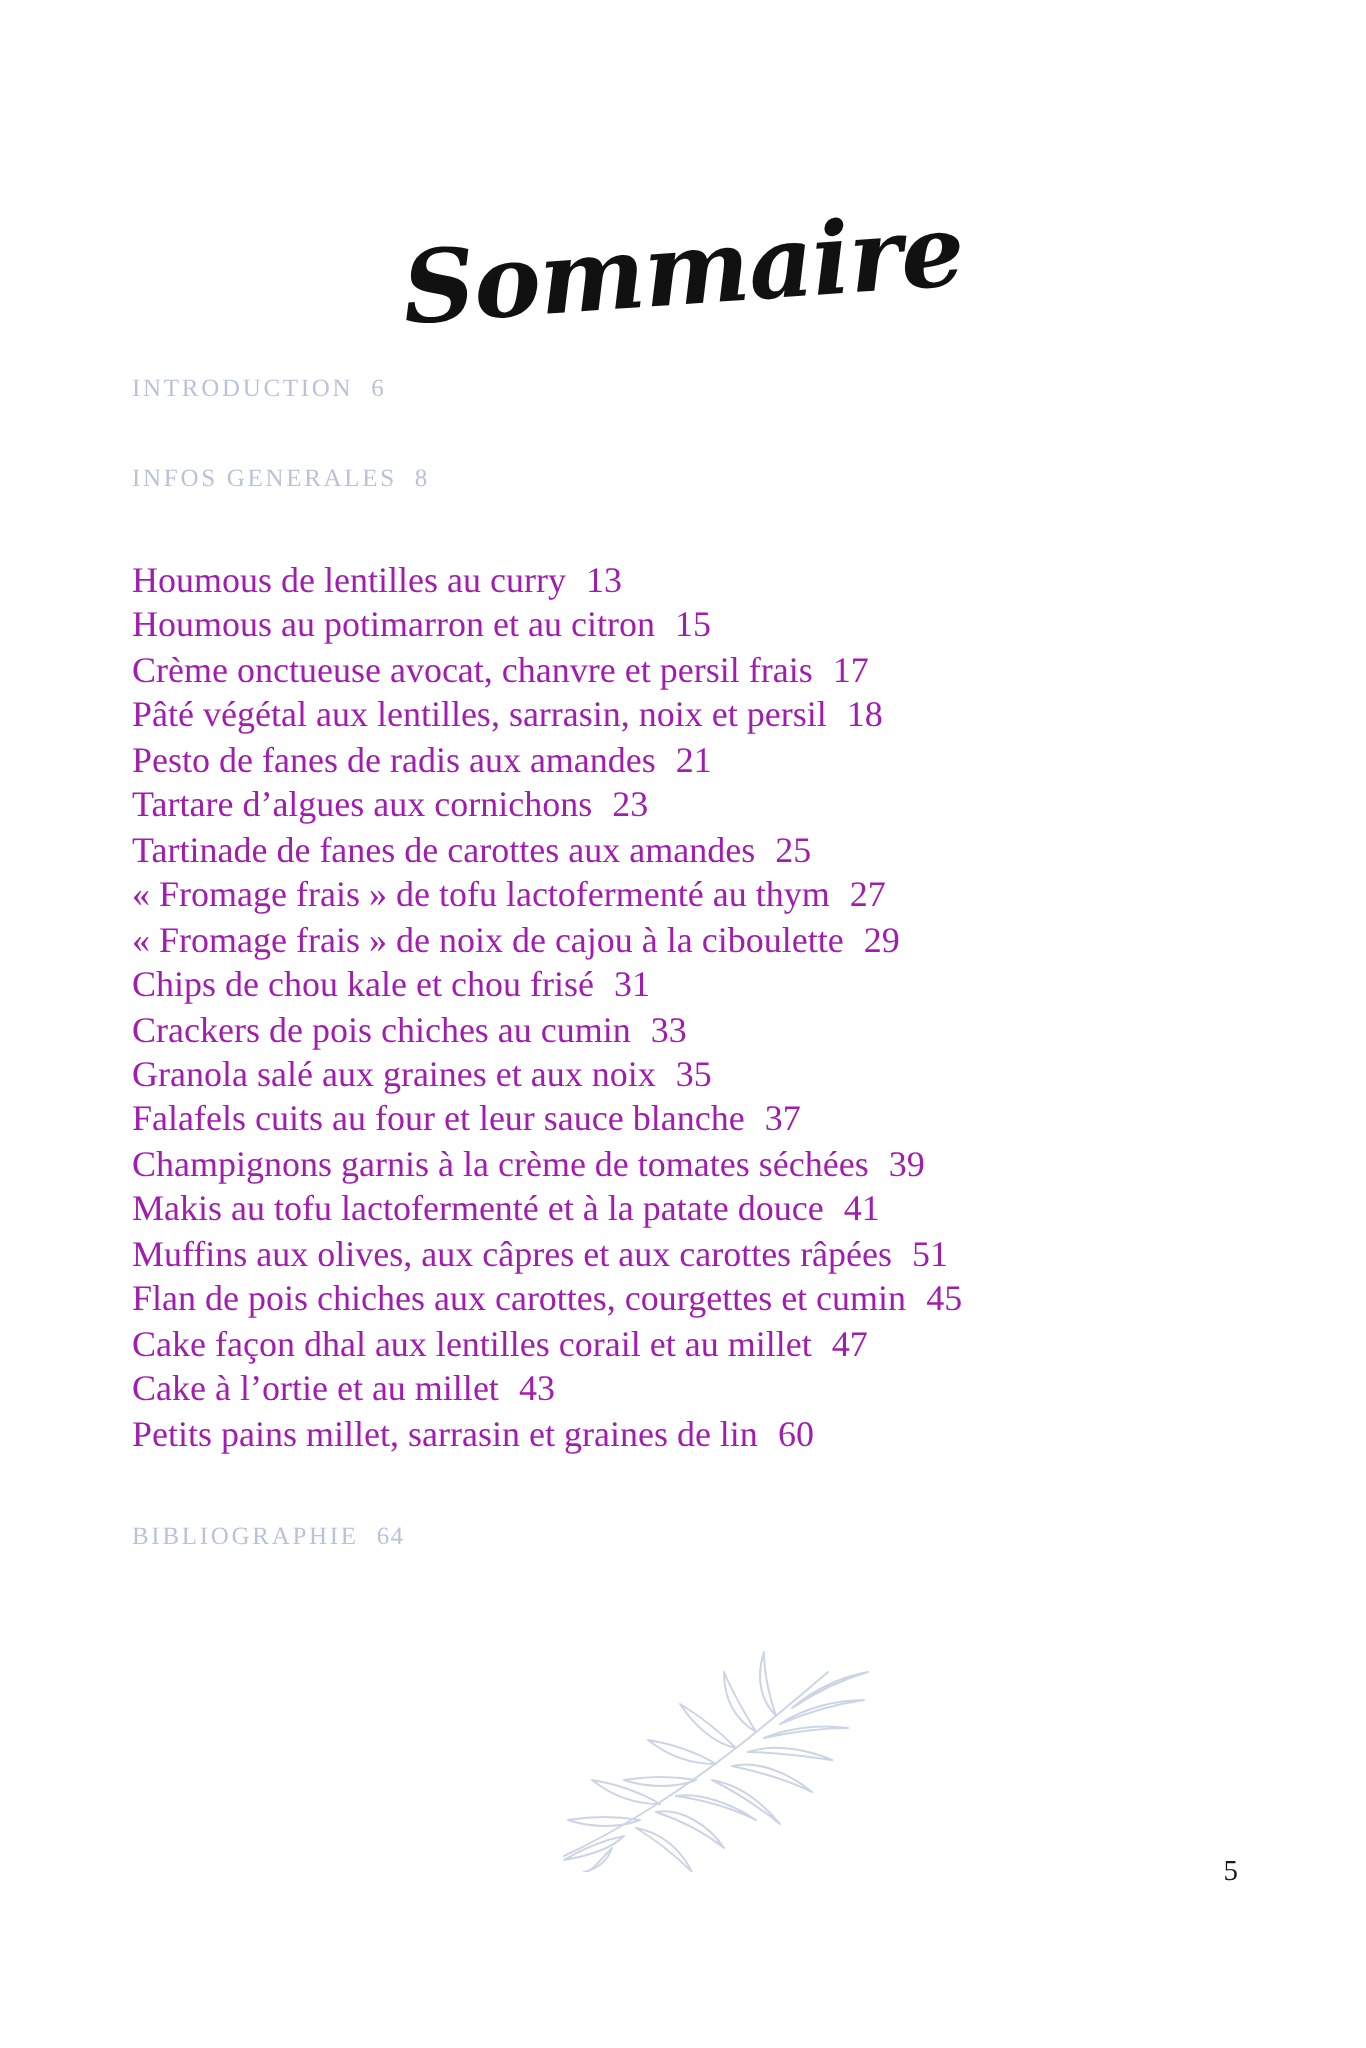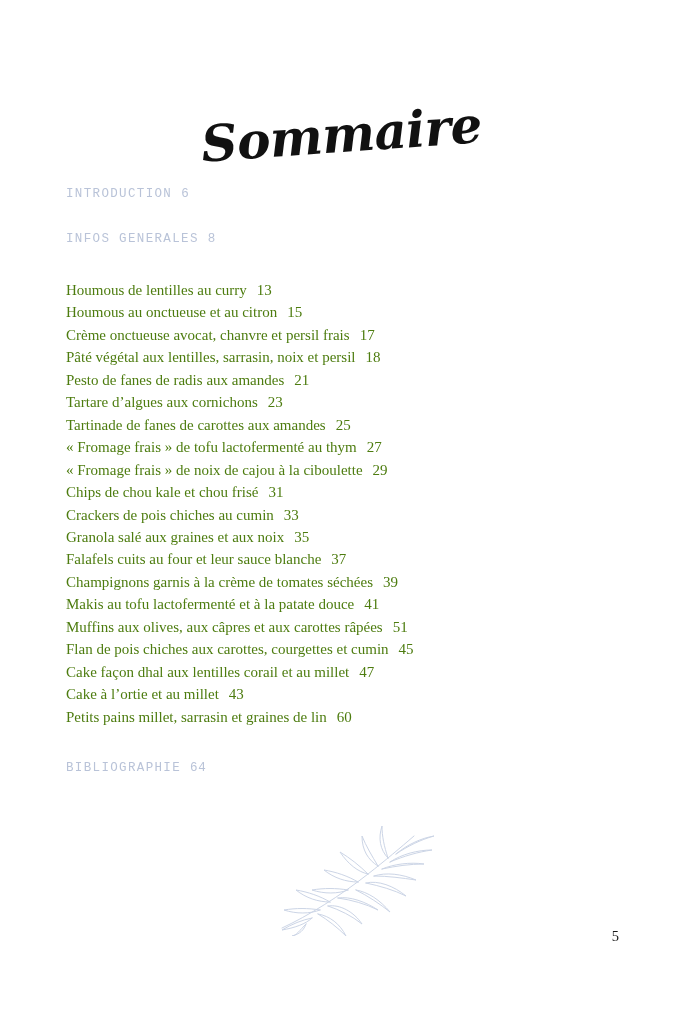--- a/index.html
+++ b/index.html
@@ -41,21 +41,21 @@
   
   .toc-body {
     position: absolute;
     top: 186px;
     left: 66px;
     width: 560px;
   }
 
   
   .section-head {
-    font-family: Liberation Mono, monospace;
+    font-family: Liberation Serif, serif;
     font-size: 12.5px;
     line-height: 16px;
     color: #b9c3d8;
     letter-spacing: 1.35px;
     text-transform: uppercase;
     white-space: nowrap;
   }
   .section-head .sh-page {
     letter-spacing: 0.6px;
     margin-left: 9px;
@@ -65,23 +65,23 @@
   .gap-before-biblio{ height: 32px; }
 
   
   .recipe-list {
     margin: 0;
     padding: 0;
     list-style: none;
   }
   .recipe-item {
     font-family: "Liberation Serif", "DejaVu Serif", serif;
-    font-size: 15px;
+    font-size: 18px;
     line-height: 22.45px;
-    color: #4d7c0f;
+    color: #a21caf;
     white-space: nowrap;
   }
   .recipe-item .r-page {
     margin-left: 10px;
   }
 
   
   .recipe-list { margin-top: 3px; }
 
   
@@ -120,21 +120,21 @@
     <div class="gap-after-head"></div>
 
     <div class="section-head">
       <span>INFOS GENERALES</span><span class="sh-page">8</span>
     </div>
     <div class="gap-after-head"></div>
 
 
     <ul class="recipe-list" id="recipe-list">
         <li class="recipe-item"><span>Houmous de lentilles au curry</span><span class="r-page">13</span></li>
-        <li class="recipe-item"><span>Houmous au onctueuse et au citron</span><span class="r-page">15</span></li>
+        <li class="recipe-item"><span>Houmous au potimarron et au citron</span><span class="r-page">15</span></li>
         <li class="recipe-item"><span>Crème onctueuse avocat, chanvre et persil frais</span><span class="r-page">17</span></li>
         <li class="recipe-item"><span>Pâté végétal aux lentilles, sarrasin, noix et persil</span><span class="r-page">18</span></li>
         <li class="recipe-item"><span>Pesto de fanes de radis aux amandes</span><span class="r-page">21</span></li>
         <li class="recipe-item"><span>Tartare d’algues aux cornichons</span><span class="r-page">23</span></li>
         <li class="recipe-item"><span>Tartinade de fanes de carottes aux amandes</span><span class="r-page">25</span></li>
         <li class="recipe-item"><span>« Fromage frais » de tofu lactofermenté au thym</span><span class="r-page">27</span></li>
         <li class="recipe-item"><span>« Fromage frais » de noix de cajou à la ciboulette</span><span class="r-page">29</span></li>
         <li class="recipe-item"><span>Chips de chou kale et chou frisé</span><span class="r-page">31</span></li>
         <li class="recipe-item"><span>Crackers de pois chiches au cumin</span><span class="r-page">33</span></li>
         <li class="recipe-item"><span>Granola salé aux graines et aux noix</span><span class="r-page">35</span></li>

